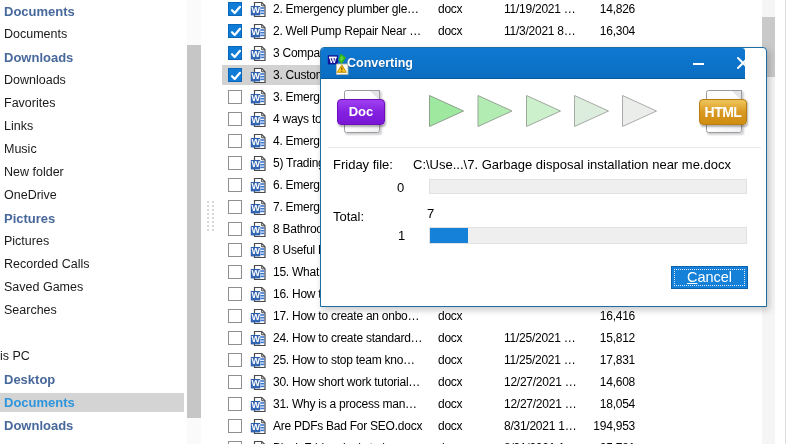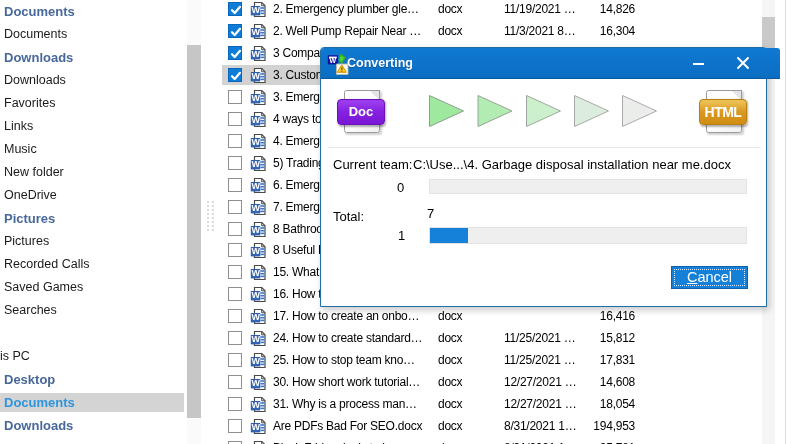--- a/index.html
+++ b/index.html
@@ -28,21 +28,21 @@
 .fn{position:absolute;left:51px;top:0;height:22px;line-height:22px;white-space:nowrap;width:150px;overflow:hidden;text-overflow:ellipsis}
 .ft{position:absolute;left:216px;top:0;height:22px;line-height:22px}
 .fd{position:absolute;left:282px;top:0;height:22px;line-height:22px}
 .fs{position:absolute;right:151px;top:0;height:22px;line-height:22px}
 
 .sb2track{position:absolute;left:762px;top:0;width:13px;height:444px;background:#f5f5f5}
 .sb2thumb{position:absolute;left:762px;top:17px;width:13px;height:60px;background:#c9c9c9}
 .vline{position:absolute;left:785px;top:0;width:1px;height:444px;background:#dcdcdc}
 
 .dlg{position:absolute;left:320px;top:47px;width:447px;height:260px;background:#fff;border:1px solid #1c6ea4;border-radius:4px 4px 0 0;box-shadow:2px 3px 7px rgba(0,0,0,.22)}
-.tbar{position:absolute;left:0;top:0;width:459px;height:31px;background:linear-gradient(#1079d2,#0a6dc2);border-radius:3px 3px 0 0;border-bottom:1px solid #085c9e}
+.tbar{position:absolute;left:0;top:0;width:424px;height:31px;background:linear-gradient(#1079d2,#0a6dc2);border-radius:3px 3px 0 0;border-bottom:1px solid #085c9e}
 .ticon{position:absolute;left:6px;top:4px}
 .ttxt{position:absolute;left:26px;top:0;height:31px;line-height:30px;color:#fff;font-weight:bold;font-size:12.5px;text-shadow:0 1px 1px rgba(0,0,0,.25)}
 .tmin{position:absolute;left:372px;top:15px;width:11px;height:2px;background:#fff}
 .tx{position:absolute;left:411px;top:4px;width:22px;height:22px}
 
 .fico{position:absolute;width:66px;height:56px}
 .fico .page{position:absolute;left:7px;top:0;width:36px;height:43px;background:linear-gradient(135deg,#fdfdfd 55%,#f0f0f2 100%);border:1.4px solid #9a9aa0;border-radius:2.5px;box-shadow:1.5px 1.5px 2px rgba(0,0,0,.18)}
 .fico .fold{position:absolute;right:-1px;top:-1px;width:0;height:0;border-style:solid;border-width:0 11px 11px 0;border-color:transparent #e4e4e8 transparent transparent}
 .fico .foldl{position:absolute;right:-1px;top:-1px;width:15px;height:15px;border-top:1.4px solid #9a9aa0;border-right:1.4px solid #9a9aa0;clip-path:polygon(0 0,100% 100%,100% 0)}
 .fico .lbl{position:absolute;left:0;top:9px;width:48px;height:26px;border-radius:4px;color:#fff;font-weight:bold;text-align:center}
@@ -500,22 +500,22 @@
   </svg>
 
   <div class="fico" style="left:378px;top:42px">
     <div class="page">
         <div class="fold"></div>
         <div class="foldl"></div>
       </div>
     <div class="lbl htmll">HTML</div>
   </div>
   <div class="sep"></div>
-  <div class="dtext" style="left:12px;top:109px">Current team:</div>
-  <div class="dtext" style="left:92px;top:109px">C:\Use...\4. Garbage disposal installation near me.docx</div>
+  <div class="dtext" style="left:12px;top:109px">Friday file:</div>
+  <div class="dtext" style="left:92px;top:109px">C:\Use...\7. Garbage disposal installation near me.docx</div>
   <div class="dtext" style="left:76px;top:132px">0</div>
   <div class="pbar" style="top:131px;height:15px"></div>
   <div class="dtext" style="left:12px;top:161px">Total:</div>
   <div class="dtext" style="left:106px;top:158px">7</div>
   <div class="dtext" style="left:77px;top:180px">1</div>
   <div class="pbar" style="top:179px;height:17px">
       <div class="pfill" style="width:38px"></div>
     </div>
   <div class="cancel"><div class="foc"></div><span style="text-decoration:underline">C</span>ancel</div>
 </div>

